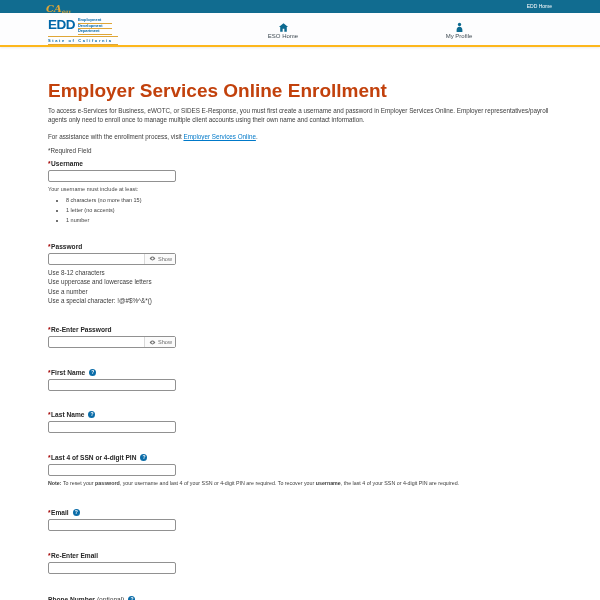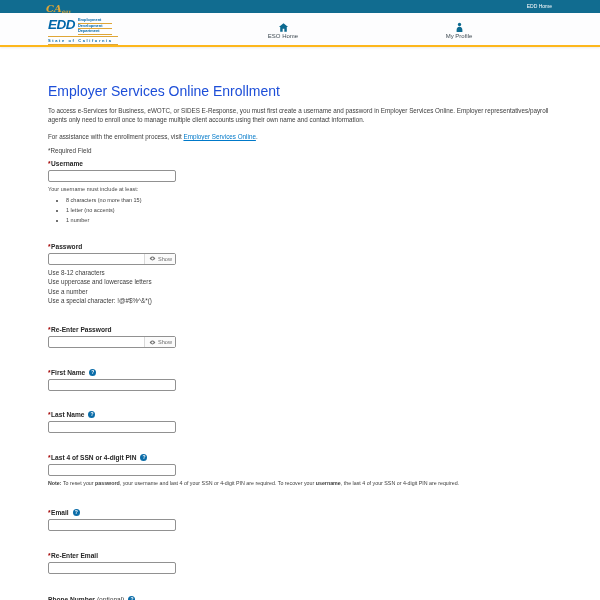--- a/index.html
+++ b/index.html
@@ -44,21 +44,20 @@
     background: #fdfdfe;
     border-bottom: 2px solid #fdb71c;
     box-shadow: 0 1px 2px rgba(0,0,0,0.08);
   }
   .edd-logo { position: absolute; left: 48px; top: 4px; width: 76px; }
   .edd-top { display: flex; align-items: flex-start; }
   .edd-acronym {
     color: #0067a9;
     font-size: 13.5px;
     font-weight: bold;
-    font-style: italic;
     line-height: 15px;
     letter-spacing: -0.5px;
   }
   .edd-lines { margin-left: 3px; padding-top: 1px; }
   .edd-lines div {
     color: #0067a9;
     font-size: 3.9px;
     font-weight: bold;
     line-height: 4.2px;
     border-bottom: 1px solid #dfa637;
@@ -92,23 +91,23 @@
     font-size: 6px;
     color: #3f4a52;
     line-height: 7px;
   }
   .nav-eso { left: 283px; }
   .nav-profile { left: 459px; }
 
   
   .main { margin-left: 48px; width: 510px; padding-top: 36px; }
   h1 {
-    font-size: 14px;
-    font-weight: normal;
-    color: #1d4ed8;
+    font-size: 19px;
+    font-weight: bold;
+    color: #c2410c;
     line-height: 16px;
   }
   .intro {
     margin-top: 7px;
     font-size: 6.3px;
     line-height: 9.2px;
     color: #3c3c3c;
     width: 507px;
   }
   .assist { margin-top: 8px; font-size: 6.3px; line-height: 9px; }

